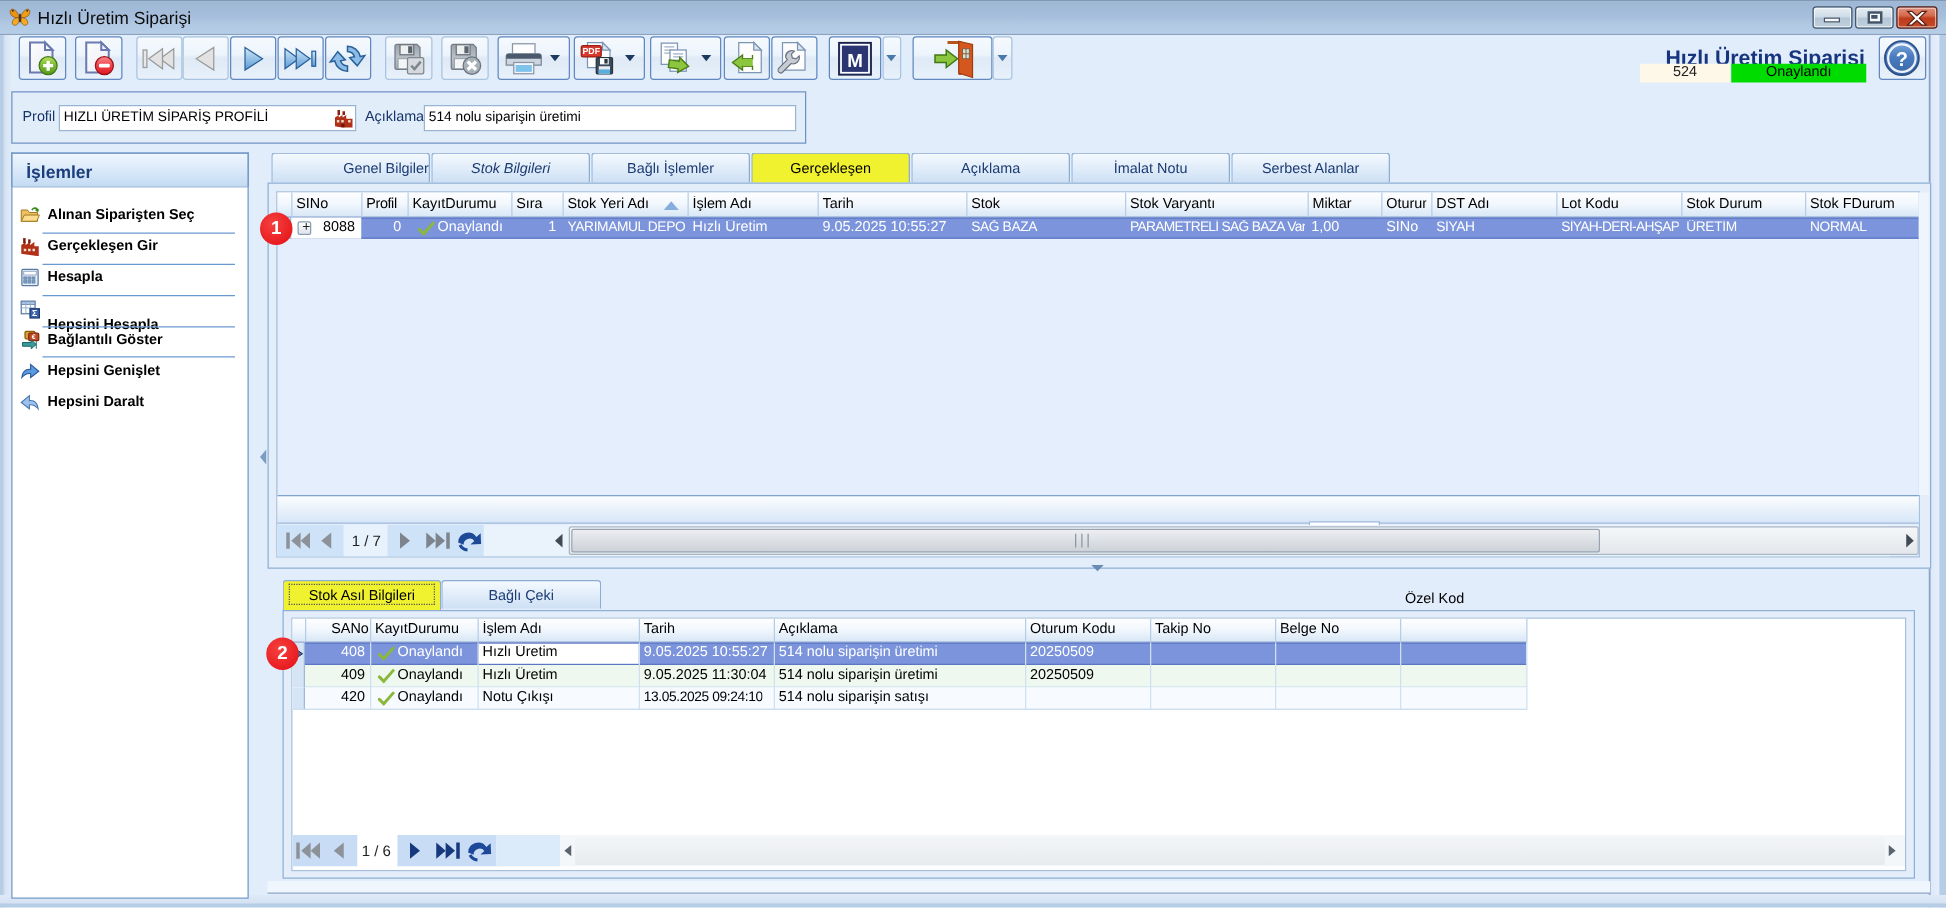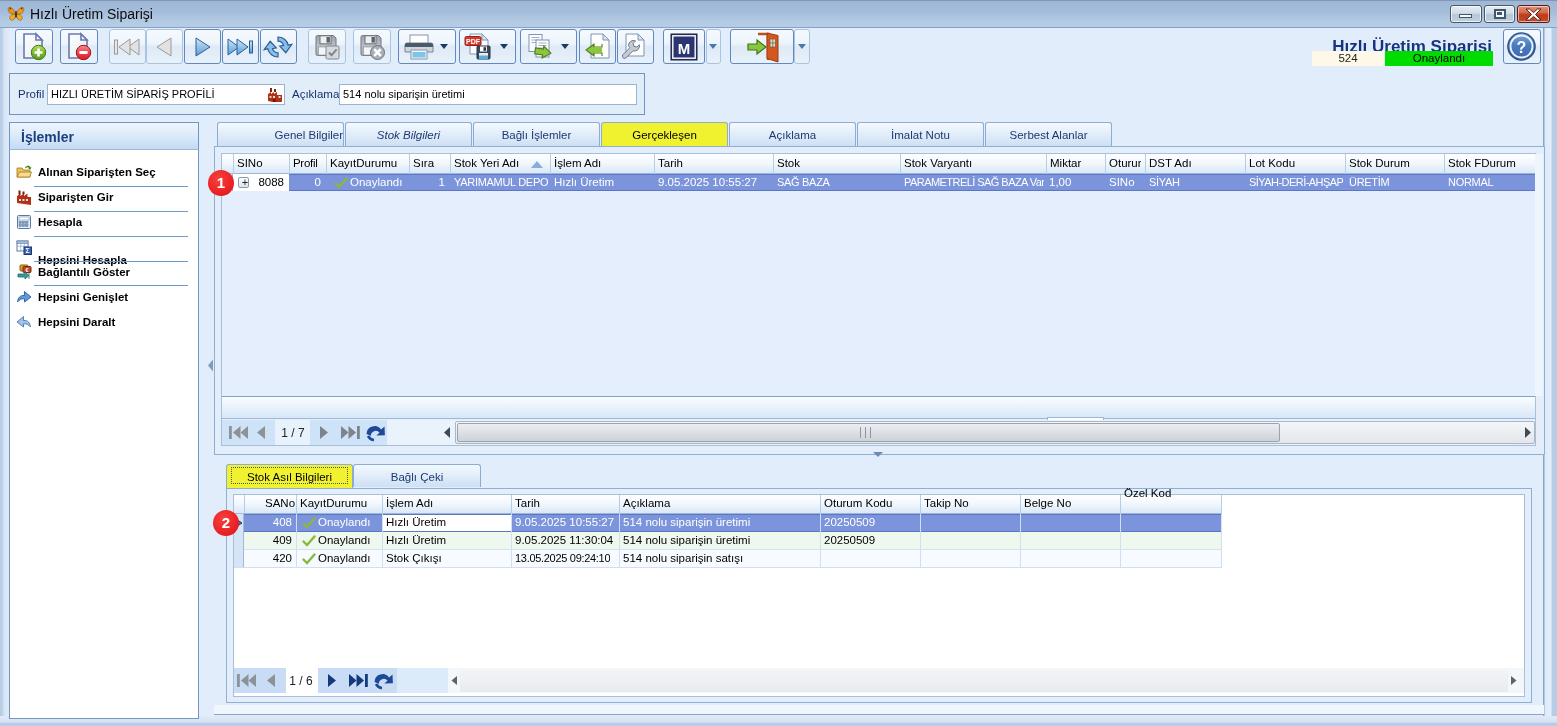--- a/index.html
+++ b/index.html
@@ -278,21 +278,21 @@
 <div class="abs mi" style="left:38px;top:166px;">Alınan Siparişten Seç</div>
 <div class="abs msep" style="top:186px"></div>
 <svg class="abs micon" style="top:189px" viewBox="0 0 16 16">
  <path d="M1 14 V7 l3.5 -2.5 v2.5 l3.5 -2.5 v2.5 l3.5 -2.5 v3.5 h3.5 v8 z" fill="#b03018"></path>
  <rect x="2.5" y="1.5" width="2" height="4" fill="#7a1c0c"></rect>
  <rect x="6.5" y="2.5" width="2" height="3" fill="#7a1c0c"></rect>
  <rect x="3" y="10" width="2" height="2" fill="#f0e0d0"></rect>
  <rect x="6.5" y="10" width="2" height="2" fill="#f0e0d0"></rect>
  <rect x="10" y="10" width="2" height="2" fill="#f0e0d0"></rect>
 </svg>
-<div class="abs mi" style="left:38px;top:191px;">Siparişten Gir</div>
+<div class="abs mi" style="left:38px;top:191px;">Gerçekleşen Gir</div>
 <div class="abs msep" style="top:211px"></div>
 <svg class="abs micon" style="top:214px" viewBox="0 0 16 16">
  <rect x="1.5" y="1.5" width="13" height="13" rx="1" fill="#e8eef6" stroke="#5a7aa0"></rect>
  <rect x="3" y="3" width="10" height="3" fill="#fff" stroke="#8aa0c0" stroke-width="0.7"></rect>
  <g fill="#7a9cc8" stroke="#5a7aa0" stroke-width="0.5">
   <rect x="3" y="7.5" width="2.4" height="2"></rect>
       <rect x="6.3" y="7.5" width="2.4" height="2"></rect>
       <rect x="9.6" y="7.5" width="2.4" height="2"></rect>
   <rect x="3" y="10.5" width="2.4" height="2"></rect>
       <rect x="6.3" y="10.5" width="2.4" height="2"></rect>
@@ -455,21 +455,21 @@
 <div class="abs gh" style="left:515px;top:497px;width:100px;">Tarih</div>
 <div class="abs gsep" style="left:619px;top:495px;height:19px;"></div>
 <div class="abs gh" style="left:623px;top:497px;width:193px;">Açıklama</div>
 <div class="abs gsep" style="left:820px;top:495px;height:19px;"></div>
 <div class="abs gh" style="left:824px;top:497px;width:92px;">Oturum Kodu</div>
 <div class="abs gsep" style="left:920px;top:495px;height:19px;"></div>
 <div class="abs gh" style="left:924px;top:497px;width:92px;">Takip No</div>
 <div class="abs gsep" style="left:1020px;top:495px;height:19px;"></div>
 <div class="abs gh" style="left:1024px;top:497px;width:92px;">Belge No</div>
 <div class="abs gsep" style="left:1120px;top:495px;height:19px;"></div>
-<div class="abs gh" style="left:1124px;top:487px;width:93px;">Özel Kod</div>
+<div class="abs gh" style="left:1124px;top:473px;width:93px;">Özel Kod</div>
 <div class="abs gsep" style="left:1221px;top:495px;height:19px;"></div>
 <div class="abs gsep" style="left:244px;top:495px;height:19px;"></div>
 <div class="abs" style="left:234px;top:514px;width:987px;height:18px;background:#7b94db;border-top:1px solid #5c76c4;border-bottom:1px solid #5c76c4;"></div>
 <div class="abs" style="left:234px;top:514px;width:10px;height:18px;background:#d6e5f6;border-right:1px solid #a0b8d8;"></div>
 <svg class="abs" style="left:235px;top:518px" width="8" height="10" viewBox="0 0 8 10">
     <path d="M1 1 L7 5 L1 9 z" fill="#4a6ab8" stroke="#16244a" stroke-width="0.8"></path>
   </svg>
 <div class="abs" style="left:383px;top:515px;width:128px;height:16px;background:#fff;"></div>
 <div class="abs cell cw" style="left:247px;top:516px;width:45px;text-align:right;">408</div>
 <svg class="abs check" style="left:302px;top:517px" viewBox="0 0 14 12">
@@ -491,21 +491,21 @@
 <div class="abs cell " style="left:515px;top:534px;">9.05.2025 11:30:04</div>
 <div class="abs cell " style="left:623px;top:534px;">514 nolu siparişin üretimi</div>
 <div class="abs cell " style="left:824px;top:534px;">20250509</div>
 <div class="abs" style="left:234px;top:550px;width:987px;height:18px;background:#f7fbff;border-bottom:1px solid #d4e2f0;"></div>
 <div class="abs" style="left:234px;top:550px;width:10px;height:18px;background:#d6e5f6;border-right:1px solid #a0b8d8;"></div>
 <div class="abs cell " style="left:247px;top:552px;width:45px;text-align:right;">420</div>
 <svg class="abs check" style="left:302px;top:553px" viewBox="0 0 14 12">
     <path d="M1.5 6.5 L5 10 L12.5 1.5" stroke="#8ab83a" stroke-width="2.4" fill="none" stroke-linecap="round"></path>
   </svg>
 <div class="abs cell " style="left:318px;top:552px;">Onaylandı</div>
-<div class="abs cell" style="left:386px;top:552px;">Stok Çıkışı</div>
+<div class="abs cell" style="left:386px;top:552px;">Notu Çıkışı</div>
 <div class="abs cell tight2" style="left:515px;top:552px;">13.05.2025 09:24:10</div>
 <div class="abs cell " style="left:623px;top:552px;">514  nolu siparişin satışı</div>
 <div class="abs cell " style="left:824px;top:552px;"></div>
 <div class="abs" style="left:296px;top:514px;width:1px;height:54px;background:#cfe0f0;"></div>
 <div class="abs" style="left:382px;top:514px;width:1px;height:54px;background:#cfe0f0;"></div>
 <div class="abs" style="left:511px;top:514px;width:1px;height:54px;background:#cfe0f0;"></div>
 <div class="abs" style="left:619px;top:514px;width:1px;height:54px;background:#cfe0f0;"></div>
 <div class="abs" style="left:820px;top:514px;width:1px;height:54px;background:#cfe0f0;"></div>
 <div class="abs" style="left:920px;top:514px;width:1px;height:54px;background:#cfe0f0;"></div>
 <div class="abs" style="left:1020px;top:514px;width:1px;height:54px;background:#cfe0f0;"></div>

